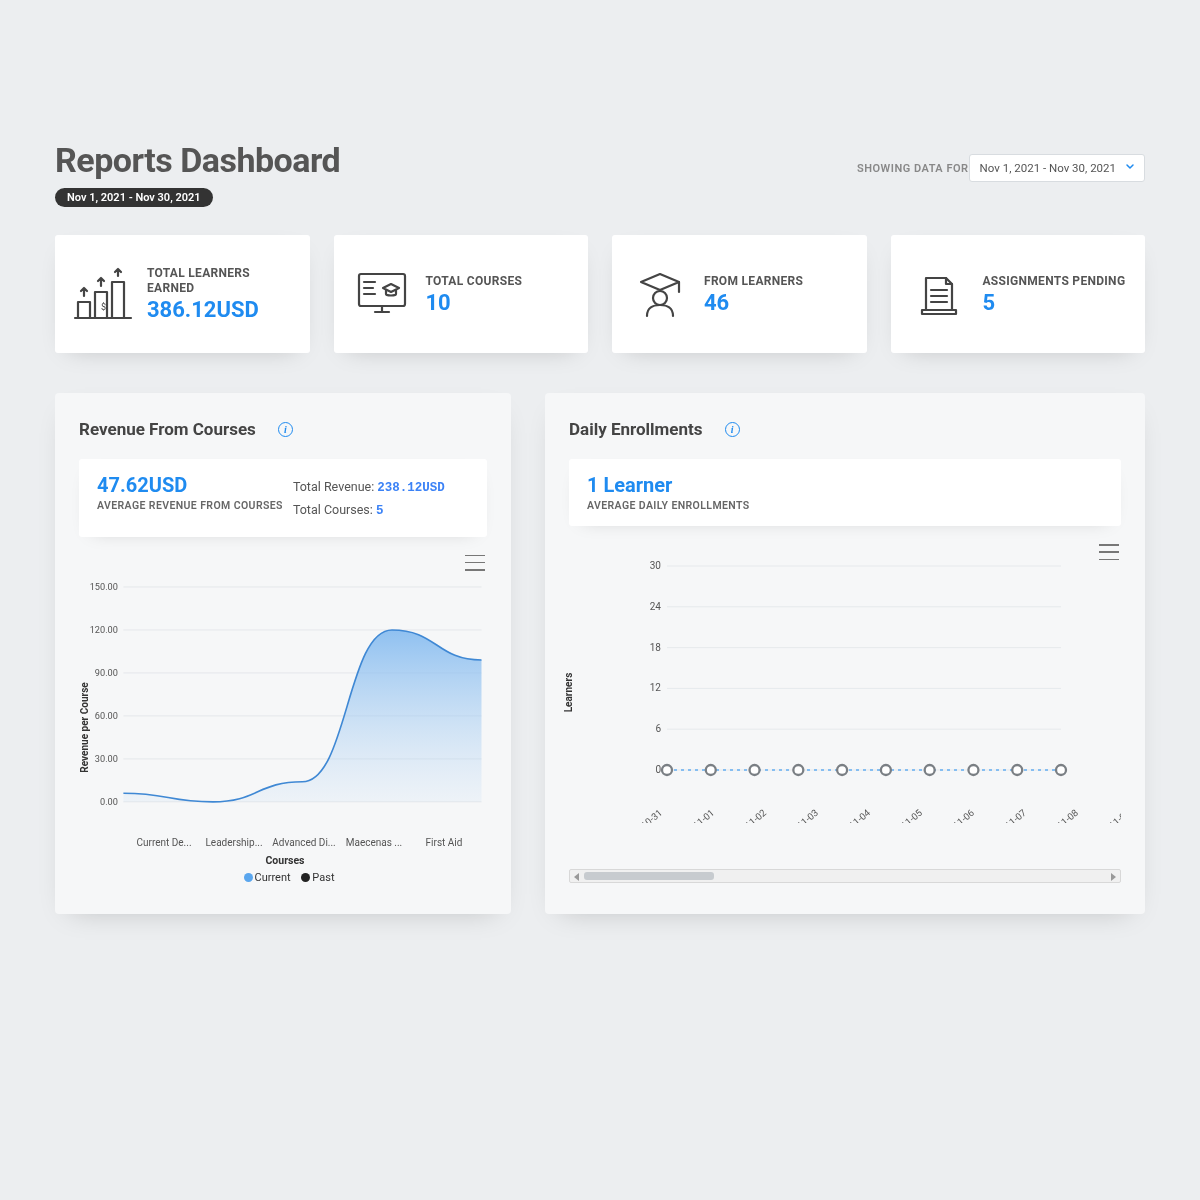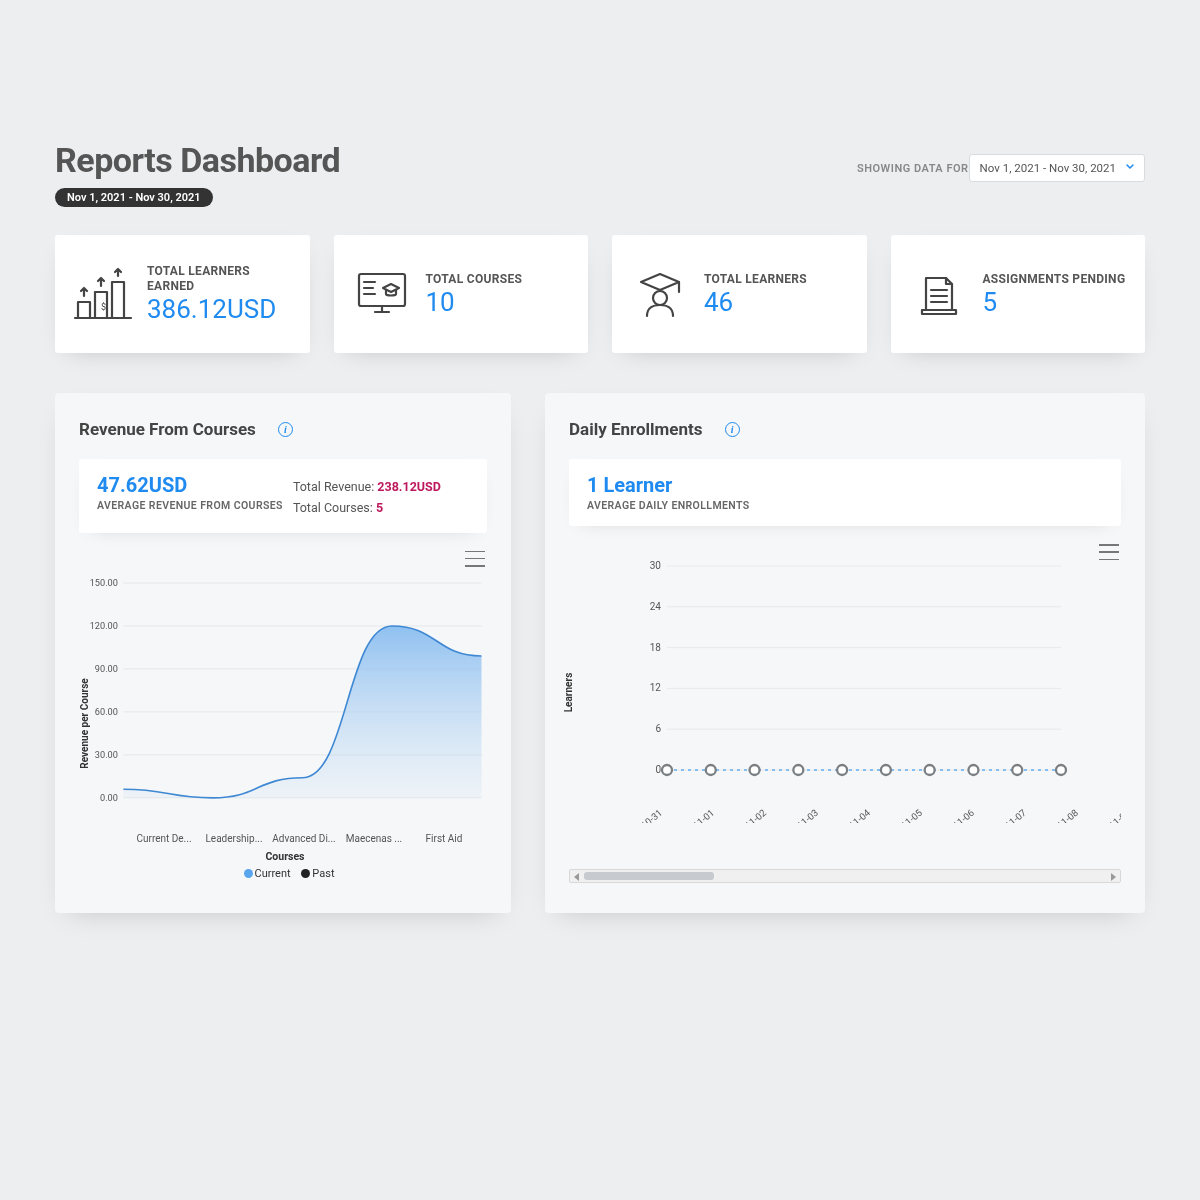--- a/index.html
+++ b/index.html
@@ -85,22 +85,22 @@
   .stat-body { flex: 1; }
   .stat-label {
     font-size: 12px;
     font-weight: 700;
     color: #555;
     letter-spacing: 0.3px;
     line-height: 1.25;
     margin-bottom: 2px;
   }
   .stat-value {
-    font-size: 26px;
-    font-weight: 400;
+    font-size: 22px;
+    font-weight: 700;
     color: #1f8bf0;
     line-height: 1.05;
     word-break: break-word;
   }
 
   .panels {
     display: grid;
     grid-template-columns: 1fr 1fr;
     gap: 34px;
   }
@@ -132,21 +132,21 @@
     padding: 14px 18px;
     box-shadow: 0 6px 20px -14px rgba(0,0,0,0.25);
     margin-bottom: 24px;
     display: flex;
     gap: 10px;
   }
   .summary-col1 { flex: 0 0 auto; min-width: 180px; }
   .summary-col2 { flex: 1; font-size: 12.5px; color:#555; line-height:1.7; padding-top:3px;}
   .big-blue { font-size: 20px; font-weight:700; color:#1f8bf0; }
   .mini-label { font-size: 10.5px; letter-spacing: 0.4px; font-weight:600; color:#666; margin-top:2px;}
-  .summary-col2 b { color:#be185d; font-weight:700; }
+  .summary-col2 b { color:#3b82f6; font-weight:700;font-family:Liberation Mono, monospace; }
 
   .chart-wrap { position: relative; }
   .chart-menu {
     position: absolute; right: 2px; top: -6px;
     cursor: pointer;
     width: 20px; height: 16px;
     display:flex; flex-direction:column; justify-content:space-between;
   }
   .chart-menu span { height:1.5px; background:#777; }
 
@@ -267,21 +267,21 @@
     <div class="stat-card">
       <div class="stat-icon">
         <svg width="50" height="52" viewBox="0 0 50 52" fill="none" stroke="#444" stroke-width="2.2" stroke-linejoin="round" stroke-linecap="round">
           <path d="M6 14 L25 6 L44 14 L25 22 Z"></path>
           <line x1="44" y1="14" x2="44" y2="24"></line>
           <circle cx="25" cy="30" r="7"></circle>
           <path d="M12 48 c0 -8 6 -11 13 -11 s13 3 13 11"></path>
         </svg>
       </div>
       <div class="stat-body">
-        <div class="stat-label">TOTAL LEARNERS</div>
+        <div class="stat-label">FROM LEARNERS</div>
         <div class="stat-value">46</div>
       </div>
     </div>
 
     <div class="stat-card">
       <div class="stat-icon">
         <svg width="50" height="52" viewBox="0 0 50 52" fill="none" stroke="#444" stroke-width="2.2" stroke-linejoin="round" stroke-linecap="round">
           <path d="M8 46 h34 v-4 H8 z"></path>
           <path d="M12 42 V10 h20 l6 6 v26"></path>
           <path d="M32 10 v6 h6"></path>

